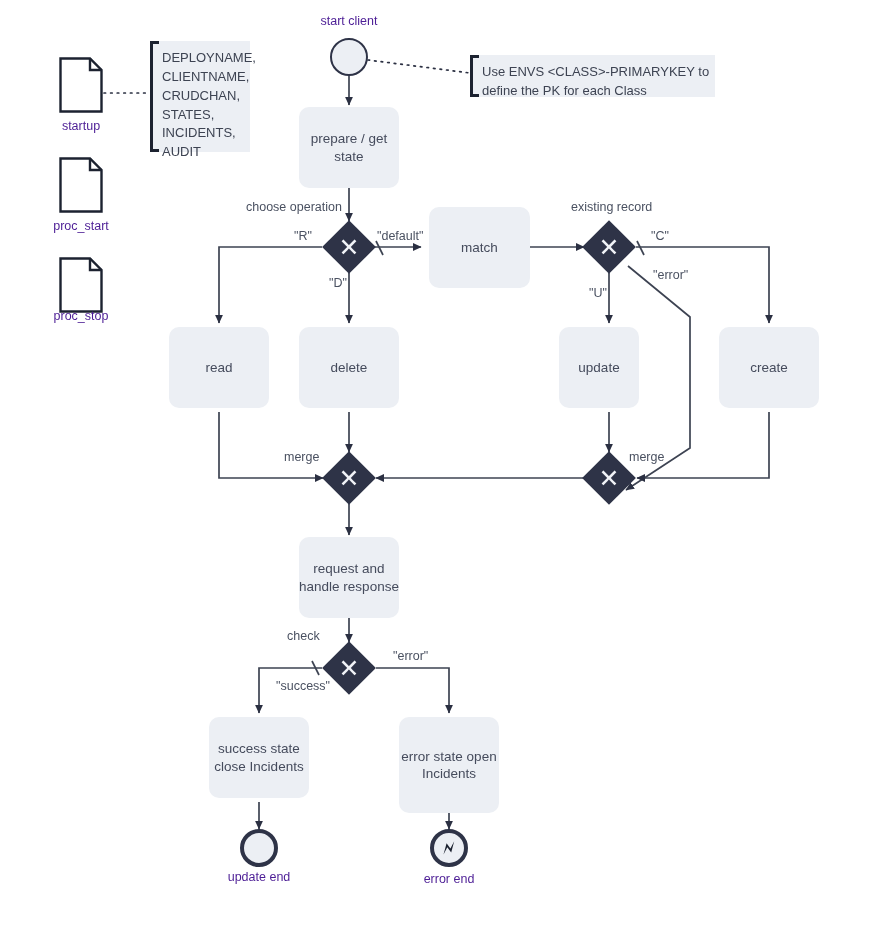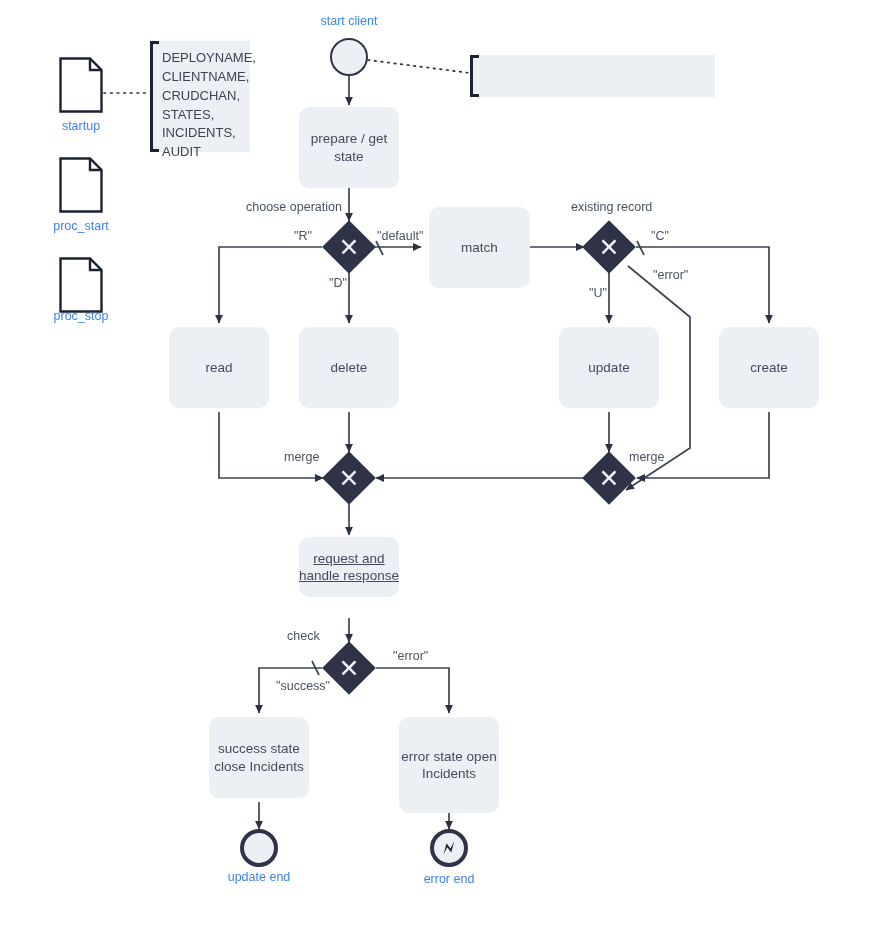--- a/index.html
+++ b/index.html
@@ -53,21 +53,21 @@
     background:#eceff4;
     font-size:13px;line-height:1.45;color:#3d4352;
     padding:8px 10px 24px 12px;box-sizing:border-box;
   }
   .annotation .txt{position:relative;z-index:2;}
   .brk{position:absolute;background:#1c2230;}
   .elabel{
     position:absolute;font-size:12.5px;color:#4a5161;white-space:nowrap;
   }
   .nlabel{
-    position:absolute;font-size:12.5px;color:#3b82f6;
+    position:absolute;font-size:12.5px;color:#4c1d95;
     white-space:nowrap;transform:translateX(-50%);text-align:center;
   }
 </style>
 </head>
 <body>
 
 <div id="canvas">
 
   <svg class="layer" viewBox="0 0 885 928">
     <defs>
@@ -163,20 +163,22 @@
 CRUDCHAN,
 STATES,
 INCIDENTS,
 AUDIT</div>
   </div>
 
   <div class="node annotation" style="left:470px;top:55px;width:245px;height:42px;">
     <div class="brk" style="left:0;top:0;width:2.6px;height:42px;"></div>
     <div class="brk" style="left:0;top:0;width:9px;height:2.6px;"></div>
     <div class="brk" style="left:0;bottom:0;width:9px;height:2.6px;"></div>
+    <div class="txt" style="white-space:pre;">Use ENVS &lt;CLASS&gt;-PRIMARYKEY to
+define the PK for each Class</div>
   </div>
 
   <div class="nlabel" style="left:349px;top:14px;">start client</div>
   <div class="node event-start" style="left:330px;top:38px;"></div>
 
   <div class="node event-end" style="left:240px;top:829px;"></div>
   <div class="nlabel" style="left:259px;top:870px;">update end</div>
 
   <div class="node event-end" style="left:430px;top:829px;">
     <svg width="22" height="22" viewBox="0 0 22 22">
@@ -187,25 +189,25 @@
 
   <div class="node task" style="left:299px;top:107px;width:100px;height:81px;white-space:pre;">prepare / get
 state</div>
 
   <div class="node task" style="left:429px;top:207px;width:101px;height:81px;white-space:pre;">match</div>
 
   <div class="node task" style="left:169px;top:327px;width:100px;height:81px;white-space:pre;">read</div>
 
   <div class="node task" style="left:299px;top:327px;width:100px;height:81px;white-space:pre;">delete</div>
 
-  <div class="node task" style="left:559px;top:327px;width:100px;height:81px;white-space:pre;">update</div>
+  <div class="node task" style="left:559px;top:327px;width:80px;height:81px;white-space:pre;">update</div>
 
   <div class="node task" style="left:719px;top:327px;width:100px;height:81px;white-space:pre;">create</div>
 
-  <div class="node task" style="left:299px;top:537px;width:100px;height:60px;white-space:pre;text-decoration:underline;">request and
+  <div class="node task" style="left:299px;top:537px;width:100px;height:81px;white-space:pre;">request and
 handle response</div>
 
   <div class="node task" style="left:209px;top:717px;width:100px;height:81px;white-space:pre;">success state
 close Incidents</div>
 
   <div class="node task" style="left:399px;top:717px;width:100px;height:96px;white-space:pre;">error state open
 Incidents</div>
 
   <div class="node gateway" style="left:323px;top:221px;">
     <div class="dia"></div>

